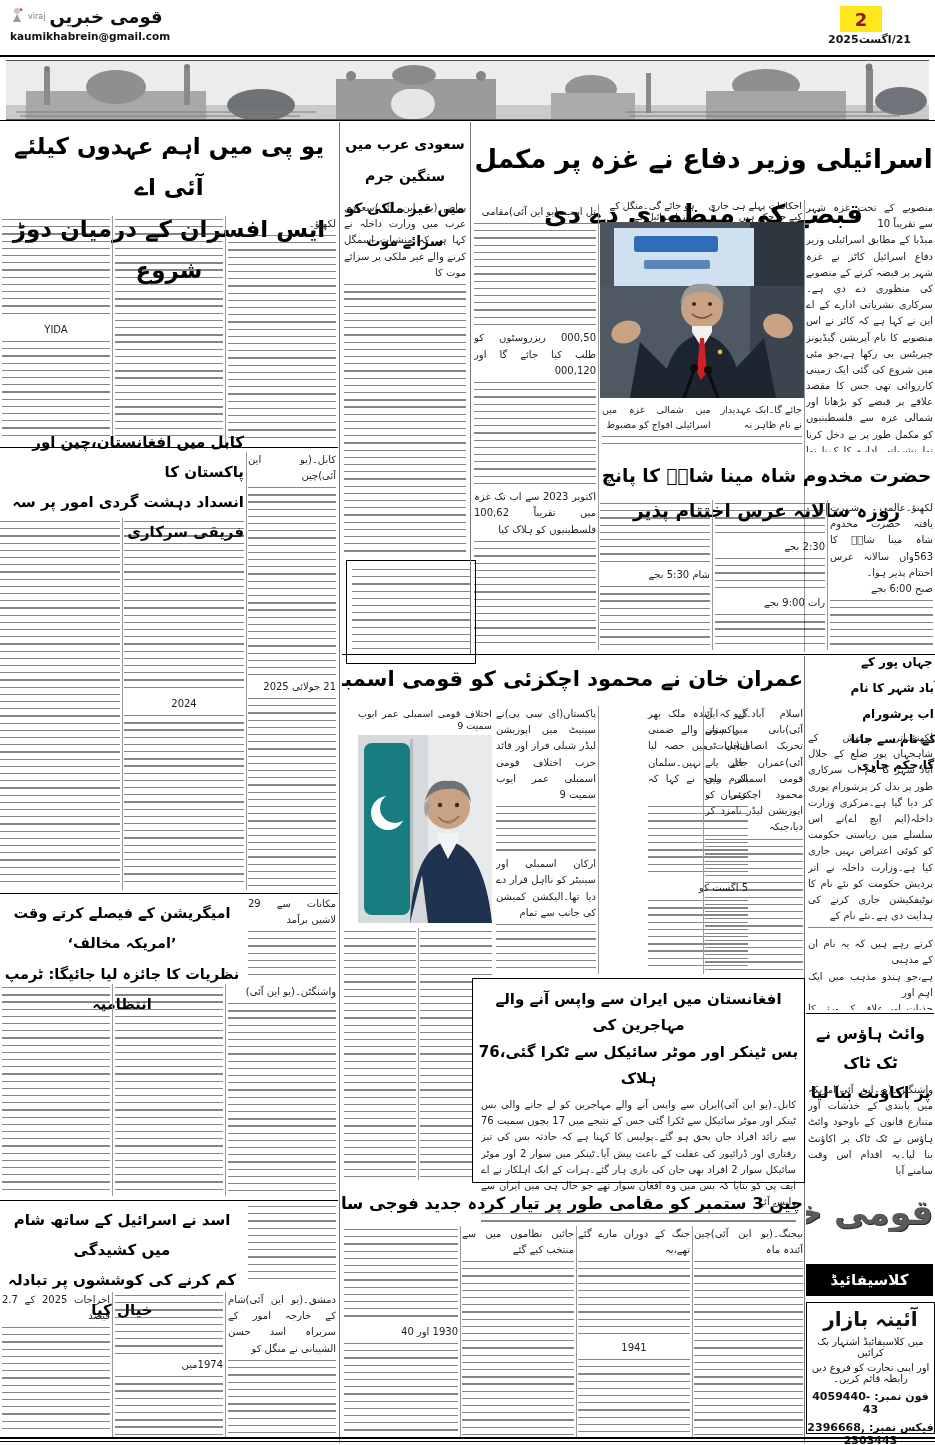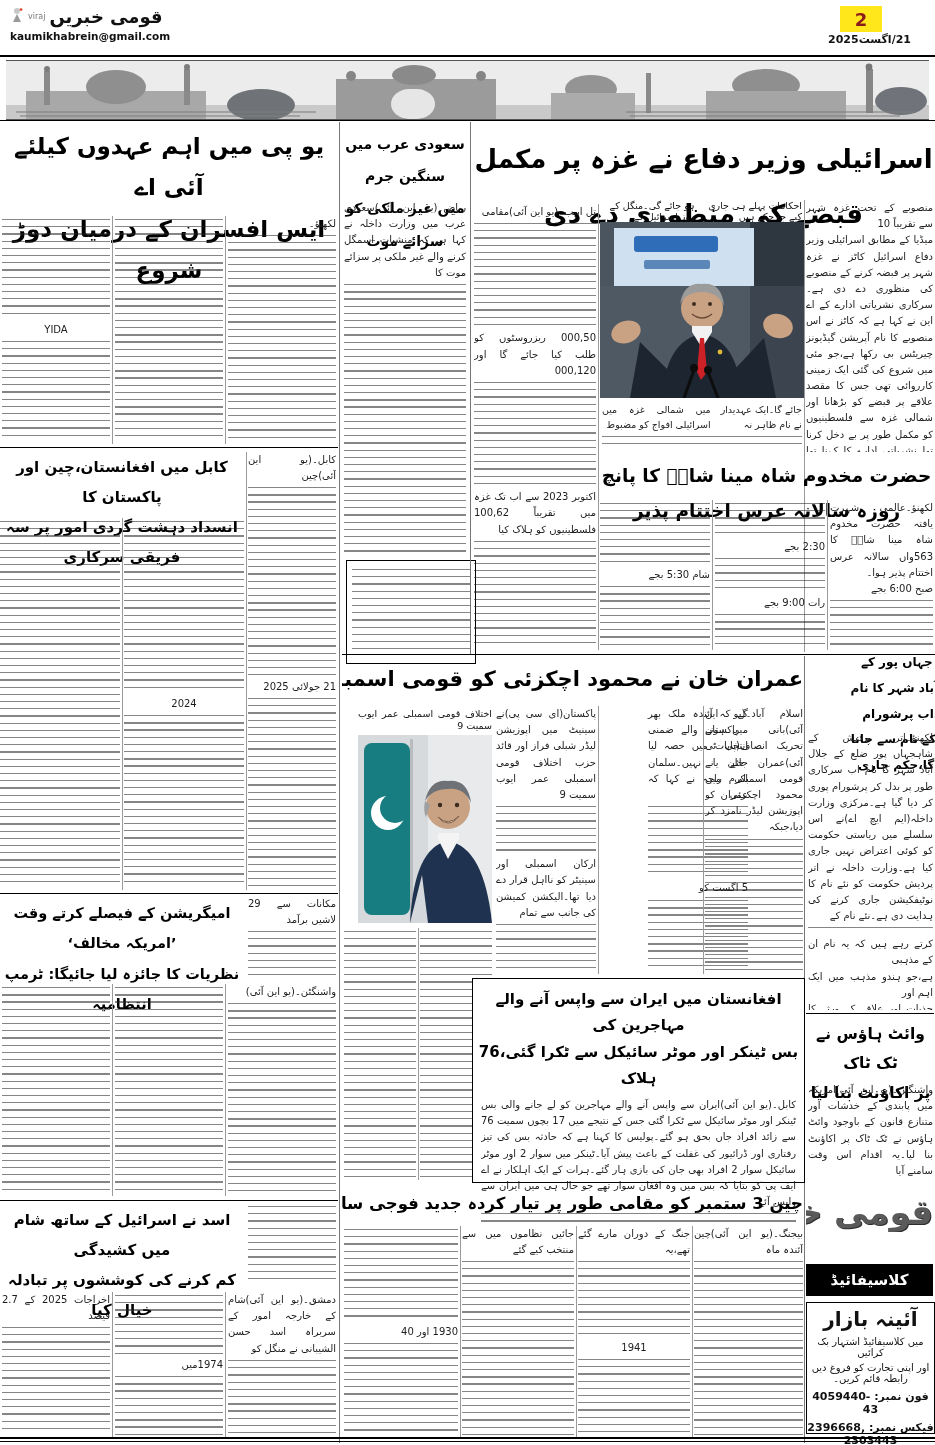--- a/index.html
+++ b/index.html
@@ -101,21 +101,21 @@
   </div>
   <div class="abs col" style="left:2px;top:216px;width:108px;height:228px;">
     <div class="fill"></div>
     <div class="t num" style="text-align:center;">YIDA</div>
     <div class="fill"></div>
   </div>
   <div class="abs vr" style="left:112px;top:216px;height:228px;"></div>
   <div class="abs vr" style="left:225px;top:216px;height:228px;"></div>
   <div class="abs hr" style="left:0;top:447px;width:338px;"></div>
 
-  <div class="abs hl" style="left:0;top:452px;width:244px;font-size:15px;line-height:2;">
+  <div class="abs hl" style="left:0;top:427px;width:244px;font-size:15px;line-height:2;text-align:right;">
     <div>کابل میں افغانستان،چین اور پاکستان کا</div>
     <div>انسداد دہشت گردی امور پر سہ فریقی سرکاری</div>
   </div>
   <div class="abs col" style="left:248px;top:452px;width:88px;height:438px;">
     <div class="t">کابل۔(یو این آئی)چین</div>
     <div class="fill"></div>
     <div class="t">21 جولائی 2025</div>
     <div class="fill"></div>
   </div>
   <div class="abs col" style="left:124px;top:518px;width:120px;height:372px;">

